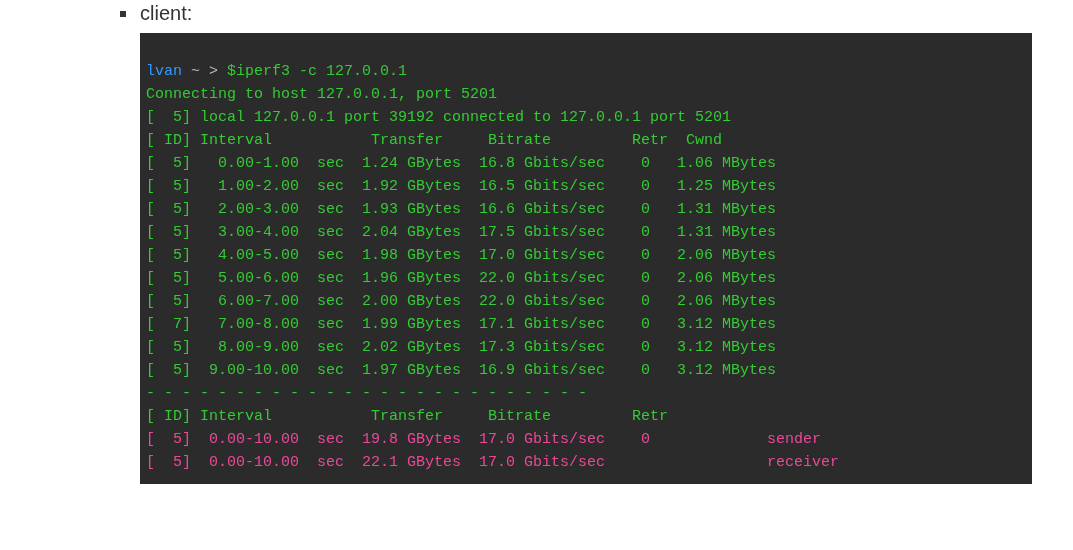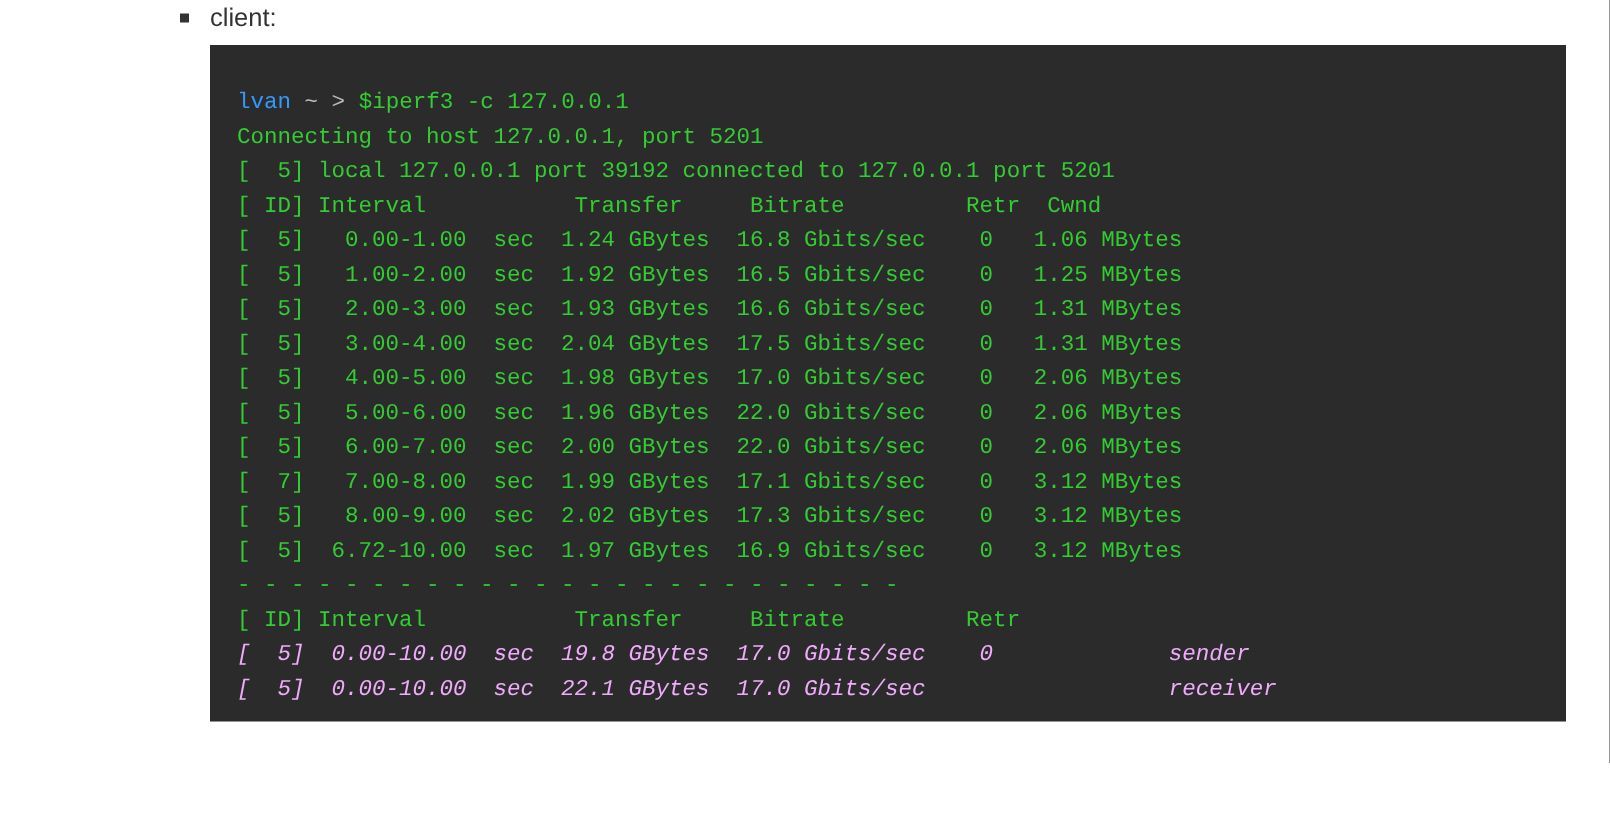--- a/index.html
+++ b/index.html
@@ -19,43 +19,43 @@
     margin-bottom: 8px;
   }
   .bullet {
     width: 6px;
     height: 6px;
     background: #333;
     margin-right: 14px;
     flex-shrink: 0;
   }
   .bullet-label {
-    font-size: 17px;
+    font-size: 20px;
     color: #333;
   }
   .terminal {
     margin-left: 140px;
     width: 880px;
     background: #2b2b2b;
     font-family: "Consolas", "Menlo", "Courier New", monospace;
     font-size: 15px;
     line-height: 23px;
-    padding: 4px 6px 10px 18px;
+    padding: 4px 6px 10px 6px;
     color: #33cc33;
     white-space: pre;
     position: relative;
   }
   .prompt-line { color: #33cc33; }
   .prompt-host { color: #3399ff; }
   .prompt-tilde { color: #bbbbbb; }
   .prompt-gt { color: #bbbbbb; }
   .header-line { color: #33cc33; }
   .data-line { color: #33cc33; }
   .sep-line { color: #33cc33; }
-  .summary-line { color: #f0abfc; font-style: italic; }
+  .summary-line { color: #ec4899; }
 </style>
 </head>
 <body>
 
 <div class="bullet-row">
   <div class="bullet"></div>
   <span class="bullet-label">client:</span>
 </div>
 
 <div class="terminal">
@@ -65,18 +65,18 @@
 <span class="header-line">[ ID] Interval           Transfer     Bitrate         Retr  Cwnd</span>
 <div id="rows-container"><span class="data-line">[  5]   0.00-1.00  sec  1.24 GBytes  16.8 Gbits/sec    0   1.06 MBytes</span>
 <span class="data-line">[  5]   1.00-2.00  sec  1.92 GBytes  16.5 Gbits/sec    0   1.25 MBytes</span>
 <span class="data-line">[  5]   2.00-3.00  sec  1.93 GBytes  16.6 Gbits/sec    0   1.31 MBytes</span>
 <span class="data-line">[  5]   3.00-4.00  sec  2.04 GBytes  17.5 Gbits/sec    0   1.31 MBytes</span>
 <span class="data-line">[  5]   4.00-5.00  sec  1.98 GBytes  17.0 Gbits/sec    0   2.06 MBytes</span>
 <span class="data-line">[  5]   5.00-6.00  sec  1.96 GBytes  22.0 Gbits/sec    0   2.06 MBytes</span>
 <span class="data-line">[  5]   6.00-7.00  sec  2.00 GBytes  22.0 Gbits/sec    0   2.06 MBytes</span>
 <span class="data-line">[  7]   7.00-8.00  sec  1.99 GBytes  17.1 Gbits/sec    0   3.12 MBytes</span>
 <span class="data-line">[  5]   8.00-9.00  sec  2.02 GBytes  17.3 Gbits/sec    0   3.12 MBytes</span>
-<span class="data-line">[  5]  6.72-10.00  sec  1.97 GBytes  16.9 Gbits/sec    0   3.12 MBytes</span>
+<span class="data-line">[  5]  9.00-10.00  sec  1.97 GBytes  16.9 Gbits/sec    0   3.12 MBytes</span>
 </div><span class="sep-line">- - - - - - - - - - - - - - - - - - - - - - - - -</span>
 <span class="header-line">[ ID] Interval           Transfer     Bitrate         Retr</span>
 <div id="summary-container"><span class="summary-line">[  5]  0.00-10.00  sec  19.8 GBytes  17.0 Gbits/sec    0             sender</span>
 <span class="summary-line">[  5]  0.00-10.00  sec  22.1 GBytes  17.0 Gbits/sec                  receiver</span>
 </div></div>
 
 </body></html>

